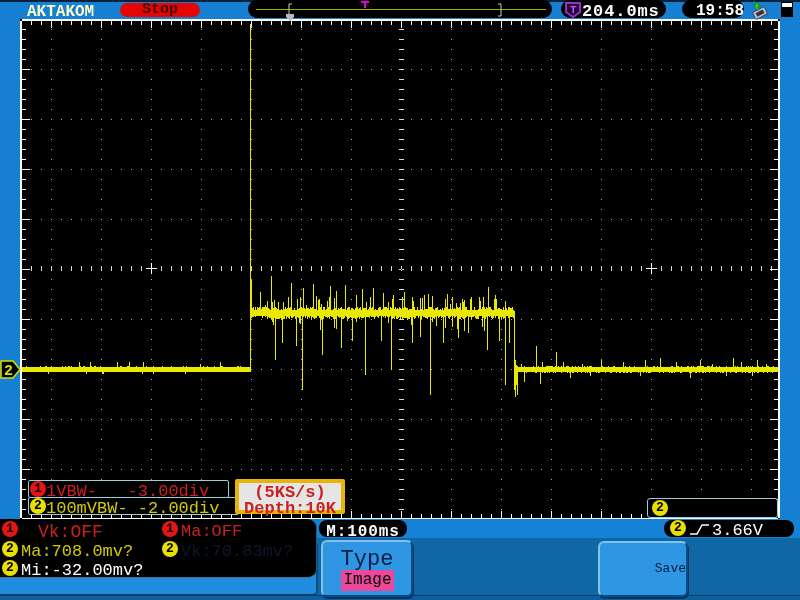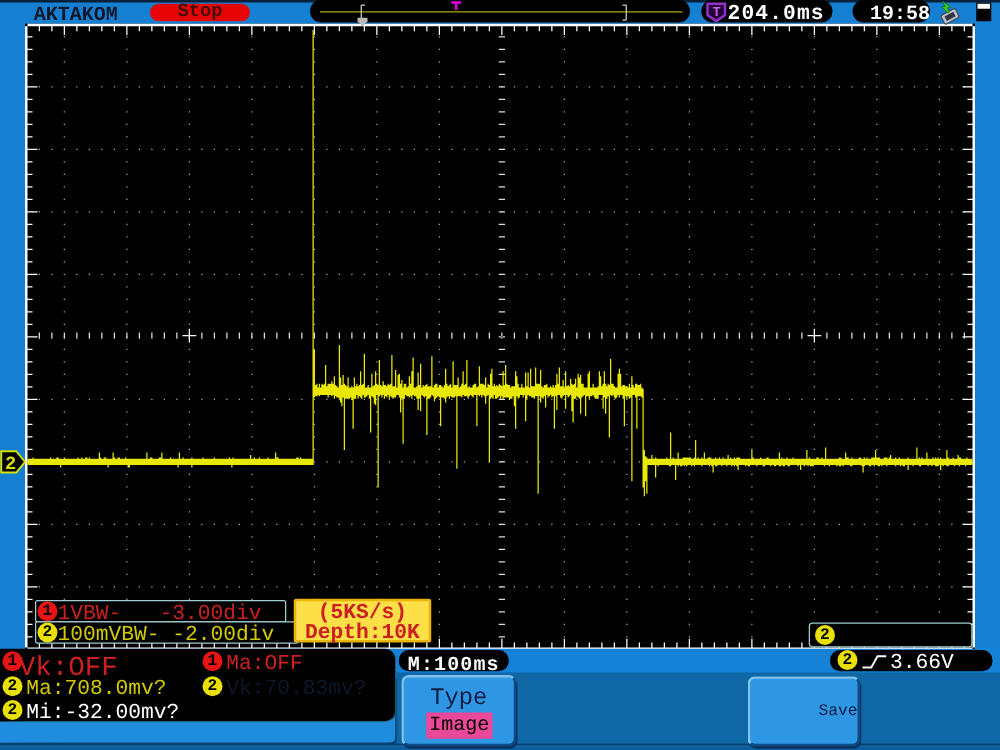--- a/index.html
+++ b/index.html
@@ -16,21 +16,21 @@
     <rect x="20" y="19" width="760" height="501" fill="#000000"></rect>
     <path fill="#aaaaaa" d="M51 29h1v1h-1zM51 39h1v1h-1zM51 49h1v1h-1zM51 59h1v1h-1zM51 69h1v1h-1zM51 79h1v1h-1zM51 89h1v1h-1zM51 99h1v1h-1zM51 109h1v1h-1zM51 119h1v1h-1zM51 129h1v1h-1zM51 139h1v1h-1zM51 149h1v1h-1zM51 159h1v1h-1zM51 169h1v1h-1zM51 179h1v1h-1zM51 189h1v1h-1zM51 199h1v1h-1zM51 209h1v1h-1zM51 219h1v1h-1zM51 229h1v1h-1zM51 239h1v1h-1zM51 249h1v1h-1zM51 259h1v1h-1zM51 269h1v1h-1zM51 279h1v1h-1zM51 289h1v1h-1zM51 299h1v1h-1zM51 309h1v1h-1zM51 319h1v1h-1zM51 329h1v1h-1zM51 339h1v1h-1zM51 349h1v1h-1zM51 359h1v1h-1zM51 369h1v1h-1zM51 379h1v1h-1zM51 389h1v1h-1zM51 399h1v1h-1zM51 409h1v1h-1zM51 419h1v1h-1zM51 429h1v1h-1zM51 439h1v1h-1zM51 449h1v1h-1zM51 459h1v1h-1zM51 469h1v1h-1zM51 479h1v1h-1zM51 489h1v1h-1zM51 499h1v1h-1zM51 509h1v1h-1zM101 29h1v1h-1zM101 39h1v1h-1zM101 49h1v1h-1zM101 59h1v1h-1zM101 69h1v1h-1zM101 79h1v1h-1zM101 89h1v1h-1zM101 99h1v1h-1zM101 109h1v1h-1zM101 119h1v1h-1zM101 129h1v1h-1zM101 139h1v1h-1zM101 149h1v1h-1zM101 159h1v1h-1zM101 169h1v1h-1zM101 179h1v1h-1zM101 189h1v1h-1zM101 199h1v1h-1zM101 209h1v1h-1zM101 219h1v1h-1zM101 229h1v1h-1zM101 239h1v1h-1zM101 249h1v1h-1zM101 259h1v1h-1zM101 269h1v1h-1zM101 279h1v1h-1zM101 289h1v1h-1zM101 299h1v1h-1zM101 309h1v1h-1zM101 319h1v1h-1zM101 329h1v1h-1zM101 339h1v1h-1zM101 349h1v1h-1zM101 359h1v1h-1zM101 369h1v1h-1zM101 379h1v1h-1zM101 389h1v1h-1zM101 399h1v1h-1zM101 409h1v1h-1zM101 419h1v1h-1zM101 429h1v1h-1zM101 439h1v1h-1zM101 449h1v1h-1zM101 459h1v1h-1zM101 469h1v1h-1zM101 479h1v1h-1zM101 489h1v1h-1zM101 499h1v1h-1zM101 509h1v1h-1zM151 29h1v1h-1zM151 39h1v1h-1zM151 49h1v1h-1zM151 59h1v1h-1zM151 69h1v1h-1zM151 79h1v1h-1zM151 89h1v1h-1zM151 99h1v1h-1zM151 109h1v1h-1zM151 119h1v1h-1zM151 129h1v1h-1zM151 139h1v1h-1zM151 149h1v1h-1zM151 159h1v1h-1zM151 169h1v1h-1zM151 179h1v1h-1zM151 189h1v1h-1zM151 199h1v1h-1zM151 209h1v1h-1zM151 219h1v1h-1zM151 229h1v1h-1zM151 239h1v1h-1zM151 249h1v1h-1zM151 259h1v1h-1zM151 269h1v1h-1zM151 279h1v1h-1zM151 289h1v1h-1zM151 299h1v1h-1zM151 309h1v1h-1zM151 319h1v1h-1zM151 329h1v1h-1zM151 339h1v1h-1zM151 349h1v1h-1zM151 359h1v1h-1zM151 369h1v1h-1zM151 379h1v1h-1zM151 389h1v1h-1zM151 399h1v1h-1zM151 409h1v1h-1zM151 419h1v1h-1zM151 429h1v1h-1zM151 439h1v1h-1zM151 449h1v1h-1zM151 459h1v1h-1zM151 469h1v1h-1zM151 479h1v1h-1zM151 489h1v1h-1zM151 499h1v1h-1zM151 509h1v1h-1zM201 29h1v1h-1zM201 39h1v1h-1zM201 49h1v1h-1zM201 59h1v1h-1zM201 69h1v1h-1zM201 79h1v1h-1zM201 89h1v1h-1zM201 99h1v1h-1zM201 109h1v1h-1zM201 119h1v1h-1zM201 129h1v1h-1zM201 139h1v1h-1zM201 149h1v1h-1zM201 159h1v1h-1zM201 169h1v1h-1zM201 179h1v1h-1zM201 189h1v1h-1zM201 199h1v1h-1zM201 209h1v1h-1zM201 219h1v1h-1zM201 229h1v1h-1zM201 239h1v1h-1zM201 249h1v1h-1zM201 259h1v1h-1zM201 269h1v1h-1zM201 279h1v1h-1zM201 289h1v1h-1zM201 299h1v1h-1zM201 309h1v1h-1zM201 319h1v1h-1zM201 329h1v1h-1zM201 339h1v1h-1zM201 349h1v1h-1zM201 359h1v1h-1zM201 369h1v1h-1zM201 379h1v1h-1zM201 389h1v1h-1zM201 399h1v1h-1zM201 409h1v1h-1zM201 419h1v1h-1zM201 429h1v1h-1zM201 439h1v1h-1zM201 449h1v1h-1zM201 459h1v1h-1zM201 469h1v1h-1zM201 479h1v1h-1zM201 489h1v1h-1zM201 499h1v1h-1zM201 509h1v1h-1zM251 29h1v1h-1zM251 39h1v1h-1zM251 49h1v1h-1zM251 59h1v1h-1zM251 69h1v1h-1zM251 79h1v1h-1zM251 89h1v1h-1zM251 99h1v1h-1zM251 109h1v1h-1zM251 119h1v1h-1zM251 129h1v1h-1zM251 139h1v1h-1zM251 149h1v1h-1zM251 159h1v1h-1zM251 169h1v1h-1zM251 179h1v1h-1zM251 189h1v1h-1zM251 199h1v1h-1zM251 209h1v1h-1zM251 219h1v1h-1zM251 229h1v1h-1zM251 239h1v1h-1zM251 249h1v1h-1zM251 259h1v1h-1zM251 269h1v1h-1zM251 279h1v1h-1zM251 289h1v1h-1zM251 299h1v1h-1zM251 309h1v1h-1zM251 319h1v1h-1zM251 329h1v1h-1zM251 339h1v1h-1zM251 349h1v1h-1zM251 359h1v1h-1zM251 369h1v1h-1zM251 379h1v1h-1zM251 389h1v1h-1zM251 399h1v1h-1zM251 409h1v1h-1zM251 419h1v1h-1zM251 429h1v1h-1zM251 439h1v1h-1zM251 449h1v1h-1zM251 459h1v1h-1zM251 469h1v1h-1zM251 479h1v1h-1zM251 489h1v1h-1zM251 499h1v1h-1zM251 509h1v1h-1zM301 29h1v1h-1zM301 39h1v1h-1zM301 49h1v1h-1zM301 59h1v1h-1zM301 69h1v1h-1zM301 79h1v1h-1zM301 89h1v1h-1zM301 99h1v1h-1zM301 109h1v1h-1zM301 119h1v1h-1zM301 129h1v1h-1zM301 139h1v1h-1zM301 149h1v1h-1zM301 159h1v1h-1zM301 169h1v1h-1zM301 179h1v1h-1zM301 189h1v1h-1zM301 199h1v1h-1zM301 209h1v1h-1zM301 219h1v1h-1zM301 229h1v1h-1zM301 239h1v1h-1zM301 249h1v1h-1zM301 259h1v1h-1zM301 269h1v1h-1zM301 279h1v1h-1zM301 289h1v1h-1zM301 299h1v1h-1zM301 309h1v1h-1zM301 319h1v1h-1zM301 329h1v1h-1zM301 339h1v1h-1zM301 349h1v1h-1zM301 359h1v1h-1zM301 369h1v1h-1zM301 379h1v1h-1zM301 389h1v1h-1zM301 399h1v1h-1zM301 409h1v1h-1zM301 419h1v1h-1zM301 429h1v1h-1zM301 439h1v1h-1zM301 449h1v1h-1zM301 459h1v1h-1zM301 469h1v1h-1zM301 479h1v1h-1zM301 489h1v1h-1zM301 499h1v1h-1zM301 509h1v1h-1zM351 29h1v1h-1zM351 39h1v1h-1zM351 49h1v1h-1zM351 59h1v1h-1zM351 69h1v1h-1zM351 79h1v1h-1zM351 89h1v1h-1zM351 99h1v1h-1zM351 109h1v1h-1zM351 119h1v1h-1zM351 129h1v1h-1zM351 139h1v1h-1zM351 149h1v1h-1zM351 159h1v1h-1zM351 169h1v1h-1zM351 179h1v1h-1zM351 189h1v1h-1zM351 199h1v1h-1zM351 209h1v1h-1zM351 219h1v1h-1zM351 229h1v1h-1zM351 239h1v1h-1zM351 249h1v1h-1zM351 259h1v1h-1zM351 269h1v1h-1zM351 279h1v1h-1zM351 289h1v1h-1zM351 299h1v1h-1zM351 309h1v1h-1zM351 319h1v1h-1zM351 329h1v1h-1zM351 339h1v1h-1zM351 349h1v1h-1zM351 359h1v1h-1zM351 369h1v1h-1zM351 379h1v1h-1zM351 389h1v1h-1zM351 399h1v1h-1zM351 409h1v1h-1zM351 419h1v1h-1zM351 429h1v1h-1zM351 439h1v1h-1zM351 449h1v1h-1zM351 459h1v1h-1zM351 469h1v1h-1zM351 479h1v1h-1zM351 489h1v1h-1zM351 499h1v1h-1zM351 509h1v1h-1zM451 29h1v1h-1zM451 39h1v1h-1zM451 49h1v1h-1zM451 59h1v1h-1zM451 69h1v1h-1zM451 79h1v1h-1zM451 89h1v1h-1zM451 99h1v1h-1zM451 109h1v1h-1zM451 119h1v1h-1zM451 129h1v1h-1zM451 139h1v1h-1zM451 149h1v1h-1zM451 159h1v1h-1zM451 169h1v1h-1zM451 179h1v1h-1zM451 189h1v1h-1zM451 199h1v1h-1zM451 209h1v1h-1zM451 219h1v1h-1zM451 229h1v1h-1zM451 239h1v1h-1zM451 249h1v1h-1zM451 259h1v1h-1zM451 269h1v1h-1zM451 279h1v1h-1zM451 289h1v1h-1zM451 299h1v1h-1zM451 309h1v1h-1zM451 319h1v1h-1zM451 329h1v1h-1zM451 339h1v1h-1zM451 349h1v1h-1zM451 359h1v1h-1zM451 369h1v1h-1zM451 379h1v1h-1zM451 389h1v1h-1zM451 399h1v1h-1zM451 409h1v1h-1zM451 419h1v1h-1zM451 429h1v1h-1zM451 439h1v1h-1zM451 449h1v1h-1zM451 459h1v1h-1zM451 469h1v1h-1zM451 479h1v1h-1zM451 489h1v1h-1zM451 499h1v1h-1zM451 509h1v1h-1zM501 29h1v1h-1zM501 39h1v1h-1zM501 49h1v1h-1zM501 59h1v1h-1zM501 69h1v1h-1zM501 79h1v1h-1zM501 89h1v1h-1zM501 99h1v1h-1zM501 109h1v1h-1zM501 119h1v1h-1zM501 129h1v1h-1zM501 139h1v1h-1zM501 149h1v1h-1zM501 159h1v1h-1zM501 169h1v1h-1zM501 179h1v1h-1zM501 189h1v1h-1zM501 199h1v1h-1zM501 209h1v1h-1zM501 219h1v1h-1zM501 229h1v1h-1zM501 239h1v1h-1zM501 249h1v1h-1zM501 259h1v1h-1zM501 269h1v1h-1zM501 279h1v1h-1zM501 289h1v1h-1zM501 299h1v1h-1zM501 309h1v1h-1zM501 319h1v1h-1zM501 329h1v1h-1zM501 339h1v1h-1zM501 349h1v1h-1zM501 359h1v1h-1zM501 369h1v1h-1zM501 379h1v1h-1zM501 389h1v1h-1zM501 399h1v1h-1zM501 409h1v1h-1zM501 419h1v1h-1zM501 429h1v1h-1zM501 439h1v1h-1zM501 449h1v1h-1zM501 459h1v1h-1zM501 469h1v1h-1zM501 479h1v1h-1zM501 489h1v1h-1zM501 499h1v1h-1zM501 509h1v1h-1zM551 29h1v1h-1zM551 39h1v1h-1zM551 49h1v1h-1zM551 59h1v1h-1zM551 69h1v1h-1zM551 79h1v1h-1zM551 89h1v1h-1zM551 99h1v1h-1zM551 109h1v1h-1zM551 119h1v1h-1zM551 129h1v1h-1zM551 139h1v1h-1zM551 149h1v1h-1zM551 159h1v1h-1zM551 169h1v1h-1zM551 179h1v1h-1zM551 189h1v1h-1zM551 199h1v1h-1zM551 209h1v1h-1zM551 219h1v1h-1zM551 229h1v1h-1zM551 239h1v1h-1zM551 249h1v1h-1zM551 259h1v1h-1zM551 269h1v1h-1zM551 279h1v1h-1zM551 289h1v1h-1zM551 299h1v1h-1zM551 309h1v1h-1zM551 319h1v1h-1zM551 329h1v1h-1zM551 339h1v1h-1zM551 349h1v1h-1zM551 359h1v1h-1zM551 369h1v1h-1zM551 379h1v1h-1zM551 389h1v1h-1zM551 399h1v1h-1zM551 409h1v1h-1zM551 419h1v1h-1zM551 429h1v1h-1zM551 439h1v1h-1zM551 449h1v1h-1zM551 459h1v1h-1zM551 469h1v1h-1zM551 479h1v1h-1zM551 489h1v1h-1zM551 499h1v1h-1zM551 509h1v1h-1zM601 29h1v1h-1zM601 39h1v1h-1zM601 49h1v1h-1zM601 59h1v1h-1zM601 69h1v1h-1zM601 79h1v1h-1zM601 89h1v1h-1zM601 99h1v1h-1zM601 109h1v1h-1zM601 119h1v1h-1zM601 129h1v1h-1zM601 139h1v1h-1zM601 149h1v1h-1zM601 159h1v1h-1zM601 169h1v1h-1zM601 179h1v1h-1zM601 189h1v1h-1zM601 199h1v1h-1zM601 209h1v1h-1zM601 219h1v1h-1zM601 229h1v1h-1zM601 239h1v1h-1zM601 249h1v1h-1zM601 259h1v1h-1zM601 269h1v1h-1zM601 279h1v1h-1zM601 289h1v1h-1zM601 299h1v1h-1zM601 309h1v1h-1zM601 319h1v1h-1zM601 329h1v1h-1zM601 339h1v1h-1zM601 349h1v1h-1zM601 359h1v1h-1zM601 369h1v1h-1zM601 379h1v1h-1zM601 389h1v1h-1zM601 399h1v1h-1zM601 409h1v1h-1zM601 419h1v1h-1zM601 429h1v1h-1zM601 439h1v1h-1zM601 449h1v1h-1zM601 459h1v1h-1zM601 469h1v1h-1zM601 479h1v1h-1zM601 489h1v1h-1zM601 499h1v1h-1zM601 509h1v1h-1zM651 29h1v1h-1zM651 39h1v1h-1zM651 49h1v1h-1zM651 59h1v1h-1zM651 69h1v1h-1zM651 79h1v1h-1zM651 89h1v1h-1zM651 99h1v1h-1zM651 109h1v1h-1zM651 119h1v1h-1zM651 129h1v1h-1zM651 139h1v1h-1zM651 149h1v1h-1zM651 159h1v1h-1zM651 169h1v1h-1zM651 179h1v1h-1zM651 189h1v1h-1zM651 199h1v1h-1zM651 209h1v1h-1zM651 219h1v1h-1zM651 229h1v1h-1zM651 239h1v1h-1zM651 249h1v1h-1zM651 259h1v1h-1zM651 269h1v1h-1zM651 279h1v1h-1zM651 289h1v1h-1zM651 299h1v1h-1zM651 309h1v1h-1zM651 319h1v1h-1zM651 329h1v1h-1zM651 339h1v1h-1zM651 349h1v1h-1zM651 359h1v1h-1zM651 369h1v1h-1zM651 379h1v1h-1zM651 389h1v1h-1zM651 399h1v1h-1zM651 409h1v1h-1zM651 419h1v1h-1zM651 429h1v1h-1zM651 439h1v1h-1zM651 449h1v1h-1zM651 459h1v1h-1zM651 469h1v1h-1zM651 479h1v1h-1zM651 489h1v1h-1zM651 499h1v1h-1zM651 509h1v1h-1zM701 29h1v1h-1zM701 39h1v1h-1zM701 49h1v1h-1zM701 59h1v1h-1zM701 69h1v1h-1zM701 79h1v1h-1zM701 89h1v1h-1zM701 99h1v1h-1zM701 109h1v1h-1zM701 119h1v1h-1zM701 129h1v1h-1zM701 139h1v1h-1zM701 149h1v1h-1zM701 159h1v1h-1zM701 169h1v1h-1zM701 179h1v1h-1zM701 189h1v1h-1zM701 199h1v1h-1zM701 209h1v1h-1zM701 219h1v1h-1zM701 229h1v1h-1zM701 239h1v1h-1zM701 249h1v1h-1zM701 259h1v1h-1zM701 269h1v1h-1zM701 279h1v1h-1zM701 289h1v1h-1zM701 299h1v1h-1zM701 309h1v1h-1zM701 319h1v1h-1zM701 329h1v1h-1zM701 339h1v1h-1zM701 349h1v1h-1zM701 359h1v1h-1zM701 369h1v1h-1zM701 379h1v1h-1zM701 389h1v1h-1zM701 399h1v1h-1zM701 409h1v1h-1zM701 419h1v1h-1zM701 429h1v1h-1zM701 439h1v1h-1zM701 449h1v1h-1zM701 459h1v1h-1zM701 469h1v1h-1zM701 479h1v1h-1zM701 489h1v1h-1zM701 499h1v1h-1zM701 509h1v1h-1zM751 29h1v1h-1zM751 39h1v1h-1zM751 49h1v1h-1zM751 59h1v1h-1zM751 69h1v1h-1zM751 79h1v1h-1zM751 89h1v1h-1zM751 99h1v1h-1zM751 109h1v1h-1zM751 119h1v1h-1zM751 129h1v1h-1zM751 139h1v1h-1zM751 149h1v1h-1zM751 159h1v1h-1zM751 169h1v1h-1zM751 179h1v1h-1zM751 189h1v1h-1zM751 199h1v1h-1zM751 209h1v1h-1zM751 219h1v1h-1zM751 229h1v1h-1zM751 239h1v1h-1zM751 249h1v1h-1zM751 259h1v1h-1zM751 269h1v1h-1zM751 279h1v1h-1zM751 289h1v1h-1zM751 299h1v1h-1zM751 309h1v1h-1zM751 319h1v1h-1zM751 329h1v1h-1zM751 339h1v1h-1zM751 349h1v1h-1zM751 359h1v1h-1zM751 369h1v1h-1zM751 379h1v1h-1zM751 389h1v1h-1zM751 399h1v1h-1zM751 409h1v1h-1zM751 419h1v1h-1zM751 429h1v1h-1zM751 439h1v1h-1zM751 449h1v1h-1zM751 459h1v1h-1zM751 469h1v1h-1zM751 479h1v1h-1zM751 489h1v1h-1zM751 499h1v1h-1zM751 509h1v1h-1zM31 69h1v1h-1zM41 69h1v1h-1zM51 69h1v1h-1zM61 69h1v1h-1zM71 69h1v1h-1zM81 69h1v1h-1zM91 69h1v1h-1zM101 69h1v1h-1zM111 69h1v1h-1zM121 69h1v1h-1zM131 69h1v1h-1zM141 69h1v1h-1zM151 69h1v1h-1zM161 69h1v1h-1zM171 69h1v1h-1zM181 69h1v1h-1zM191 69h1v1h-1zM201 69h1v1h-1zM211 69h1v1h-1zM221 69h1v1h-1zM231 69h1v1h-1zM241 69h1v1h-1zM251 69h1v1h-1zM261 69h1v1h-1zM271 69h1v1h-1zM281 69h1v1h-1zM291 69h1v1h-1zM301 69h1v1h-1zM311 69h1v1h-1zM321 69h1v1h-1zM331 69h1v1h-1zM341 69h1v1h-1zM351 69h1v1h-1zM361 69h1v1h-1zM371 69h1v1h-1zM381 69h1v1h-1zM391 69h1v1h-1zM401 69h1v1h-1zM411 69h1v1h-1zM421 69h1v1h-1zM431 69h1v1h-1zM441 69h1v1h-1zM451 69h1v1h-1zM461 69h1v1h-1zM471 69h1v1h-1zM481 69h1v1h-1zM491 69h1v1h-1zM501 69h1v1h-1zM511 69h1v1h-1zM521 69h1v1h-1zM531 69h1v1h-1zM541 69h1v1h-1zM551 69h1v1h-1zM561 69h1v1h-1zM571 69h1v1h-1zM581 69h1v1h-1zM591 69h1v1h-1zM601 69h1v1h-1zM611 69h1v1h-1zM621 69h1v1h-1zM631 69h1v1h-1zM641 69h1v1h-1zM651 69h1v1h-1zM661 69h1v1h-1zM671 69h1v1h-1zM681 69h1v1h-1zM691 69h1v1h-1zM701 69h1v1h-1zM711 69h1v1h-1zM721 69h1v1h-1zM731 69h1v1h-1zM741 69h1v1h-1zM751 69h1v1h-1zM761 69h1v1h-1zM771 69h1v1h-1zM31 119h1v1h-1zM41 119h1v1h-1zM51 119h1v1h-1zM61 119h1v1h-1zM71 119h1v1h-1zM81 119h1v1h-1zM91 119h1v1h-1zM101 119h1v1h-1zM111 119h1v1h-1zM121 119h1v1h-1zM131 119h1v1h-1zM141 119h1v1h-1zM151 119h1v1h-1zM161 119h1v1h-1zM171 119h1v1h-1zM181 119h1v1h-1zM191 119h1v1h-1zM201 119h1v1h-1zM211 119h1v1h-1zM221 119h1v1h-1zM231 119h1v1h-1zM241 119h1v1h-1zM251 119h1v1h-1zM261 119h1v1h-1zM271 119h1v1h-1zM281 119h1v1h-1zM291 119h1v1h-1zM301 119h1v1h-1zM311 119h1v1h-1zM321 119h1v1h-1zM331 119h1v1h-1zM341 119h1v1h-1zM351 119h1v1h-1zM361 119h1v1h-1zM371 119h1v1h-1zM381 119h1v1h-1zM391 119h1v1h-1zM401 119h1v1h-1zM411 119h1v1h-1zM421 119h1v1h-1zM431 119h1v1h-1zM441 119h1v1h-1zM451 119h1v1h-1zM461 119h1v1h-1zM471 119h1v1h-1zM481 119h1v1h-1zM491 119h1v1h-1zM501 119h1v1h-1zM511 119h1v1h-1zM521 119h1v1h-1zM531 119h1v1h-1zM541 119h1v1h-1zM551 119h1v1h-1zM561 119h1v1h-1zM571 119h1v1h-1zM581 119h1v1h-1zM591 119h1v1h-1zM601 119h1v1h-1zM611 119h1v1h-1zM621 119h1v1h-1zM631 119h1v1h-1zM641 119h1v1h-1zM651 119h1v1h-1zM661 119h1v1h-1zM671 119h1v1h-1zM681 119h1v1h-1zM691 119h1v1h-1zM701 119h1v1h-1zM711 119h1v1h-1zM721 119h1v1h-1zM731 119h1v1h-1zM741 119h1v1h-1zM751 119h1v1h-1zM761 119h1v1h-1zM771 119h1v1h-1zM31 169h1v1h-1zM41 169h1v1h-1zM51 169h1v1h-1zM61 169h1v1h-1zM71 169h1v1h-1zM81 169h1v1h-1zM91 169h1v1h-1zM101 169h1v1h-1zM111 169h1v1h-1zM121 169h1v1h-1zM131 169h1v1h-1zM141 169h1v1h-1zM151 169h1v1h-1zM161 169h1v1h-1zM171 169h1v1h-1zM181 169h1v1h-1zM191 169h1v1h-1zM201 169h1v1h-1zM211 169h1v1h-1zM221 169h1v1h-1zM231 169h1v1h-1zM241 169h1v1h-1zM251 169h1v1h-1zM261 169h1v1h-1zM271 169h1v1h-1zM281 169h1v1h-1zM291 169h1v1h-1zM301 169h1v1h-1zM311 169h1v1h-1zM321 169h1v1h-1zM331 169h1v1h-1zM341 169h1v1h-1zM351 169h1v1h-1zM361 169h1v1h-1zM371 169h1v1h-1zM381 169h1v1h-1zM391 169h1v1h-1zM401 169h1v1h-1zM411 169h1v1h-1zM421 169h1v1h-1zM431 169h1v1h-1zM441 169h1v1h-1zM451 169h1v1h-1zM461 169h1v1h-1zM471 169h1v1h-1zM481 169h1v1h-1zM491 169h1v1h-1zM501 169h1v1h-1zM511 169h1v1h-1zM521 169h1v1h-1zM531 169h1v1h-1zM541 169h1v1h-1zM551 169h1v1h-1zM561 169h1v1h-1zM571 169h1v1h-1zM581 169h1v1h-1zM591 169h1v1h-1zM601 169h1v1h-1zM611 169h1v1h-1zM621 169h1v1h-1zM631 169h1v1h-1zM641 169h1v1h-1zM651 169h1v1h-1zM661 169h1v1h-1zM671 169h1v1h-1zM681 169h1v1h-1zM691 169h1v1h-1zM701 169h1v1h-1zM711 169h1v1h-1zM721 169h1v1h-1zM731 169h1v1h-1zM741 169h1v1h-1zM751 169h1v1h-1zM761 169h1v1h-1zM771 169h1v1h-1zM31 219h1v1h-1zM41 219h1v1h-1zM51 219h1v1h-1zM61 219h1v1h-1zM71 219h1v1h-1zM81 219h1v1h-1zM91 219h1v1h-1zM101 219h1v1h-1zM111 219h1v1h-1zM121 219h1v1h-1zM131 219h1v1h-1zM141 219h1v1h-1zM151 219h1v1h-1zM161 219h1v1h-1zM171 219h1v1h-1zM181 219h1v1h-1zM191 219h1v1h-1zM201 219h1v1h-1zM211 219h1v1h-1zM221 219h1v1h-1zM231 219h1v1h-1zM241 219h1v1h-1zM251 219h1v1h-1zM261 219h1v1h-1zM271 219h1v1h-1zM281 219h1v1h-1zM291 219h1v1h-1zM301 219h1v1h-1zM311 219h1v1h-1zM321 219h1v1h-1zM331 219h1v1h-1zM341 219h1v1h-1zM351 219h1v1h-1zM361 219h1v1h-1zM371 219h1v1h-1zM381 219h1v1h-1zM391 219h1v1h-1zM401 219h1v1h-1zM411 219h1v1h-1zM421 219h1v1h-1zM431 219h1v1h-1zM441 219h1v1h-1zM451 219h1v1h-1zM461 219h1v1h-1zM471 219h1v1h-1zM481 219h1v1h-1zM491 219h1v1h-1zM501 219h1v1h-1zM511 219h1v1h-1zM521 219h1v1h-1zM531 219h1v1h-1zM541 219h1v1h-1zM551 219h1v1h-1zM561 219h1v1h-1zM571 219h1v1h-1zM581 219h1v1h-1zM591 219h1v1h-1zM601 219h1v1h-1zM611 219h1v1h-1zM621 219h1v1h-1zM631 219h1v1h-1zM641 219h1v1h-1zM651 219h1v1h-1zM661 219h1v1h-1zM671 219h1v1h-1zM681 219h1v1h-1zM691 219h1v1h-1zM701 219h1v1h-1zM711 219h1v1h-1zM721 219h1v1h-1zM731 219h1v1h-1zM741 219h1v1h-1zM751 219h1v1h-1zM761 219h1v1h-1zM771 219h1v1h-1zM31 319h1v1h-1zM41 319h1v1h-1zM51 319h1v1h-1zM61 319h1v1h-1zM71 319h1v1h-1zM81 319h1v1h-1zM91 319h1v1h-1zM101 319h1v1h-1zM111 319h1v1h-1zM121 319h1v1h-1zM131 319h1v1h-1zM141 319h1v1h-1zM151 319h1v1h-1zM161 319h1v1h-1zM171 319h1v1h-1zM181 319h1v1h-1zM191 319h1v1h-1zM201 319h1v1h-1zM211 319h1v1h-1zM221 319h1v1h-1zM231 319h1v1h-1zM241 319h1v1h-1zM251 319h1v1h-1zM261 319h1v1h-1zM271 319h1v1h-1zM281 319h1v1h-1zM291 319h1v1h-1zM301 319h1v1h-1zM311 319h1v1h-1zM321 319h1v1h-1zM331 319h1v1h-1zM341 319h1v1h-1zM351 319h1v1h-1zM361 319h1v1h-1zM371 319h1v1h-1zM381 319h1v1h-1zM391 319h1v1h-1zM401 319h1v1h-1zM411 319h1v1h-1zM421 319h1v1h-1zM431 319h1v1h-1zM441 319h1v1h-1zM451 319h1v1h-1zM461 319h1v1h-1zM471 319h1v1h-1zM481 319h1v1h-1zM491 319h1v1h-1zM501 319h1v1h-1zM511 319h1v1h-1zM521 319h1v1h-1zM531 319h1v1h-1zM541 319h1v1h-1zM551 319h1v1h-1zM561 319h1v1h-1zM571 319h1v1h-1zM581 319h1v1h-1zM591 319h1v1h-1zM601 319h1v1h-1zM611 319h1v1h-1zM621 319h1v1h-1zM631 319h1v1h-1zM641 319h1v1h-1zM651 319h1v1h-1zM661 319h1v1h-1zM671 319h1v1h-1zM681 319h1v1h-1zM691 319h1v1h-1zM701 319h1v1h-1zM711 319h1v1h-1zM721 319h1v1h-1zM731 319h1v1h-1zM741 319h1v1h-1zM751 319h1v1h-1zM761 319h1v1h-1zM771 319h1v1h-1zM31 369h1v1h-1zM41 369h1v1h-1zM51 369h1v1h-1zM61 369h1v1h-1zM71 369h1v1h-1zM81 369h1v1h-1zM91 369h1v1h-1zM101 369h1v1h-1zM111 369h1v1h-1zM121 369h1v1h-1zM131 369h1v1h-1zM141 369h1v1h-1zM151 369h1v1h-1zM161 369h1v1h-1zM171 369h1v1h-1zM181 369h1v1h-1zM191 369h1v1h-1zM201 369h1v1h-1zM211 369h1v1h-1zM221 369h1v1h-1zM231 369h1v1h-1zM241 369h1v1h-1zM251 369h1v1h-1zM261 369h1v1h-1zM271 369h1v1h-1zM281 369h1v1h-1zM291 369h1v1h-1zM301 369h1v1h-1zM311 369h1v1h-1zM321 369h1v1h-1zM331 369h1v1h-1zM341 369h1v1h-1zM351 369h1v1h-1zM361 369h1v1h-1zM371 369h1v1h-1zM381 369h1v1h-1zM391 369h1v1h-1zM401 369h1v1h-1zM411 369h1v1h-1zM421 369h1v1h-1zM431 369h1v1h-1zM441 369h1v1h-1zM451 369h1v1h-1zM461 369h1v1h-1zM471 369h1v1h-1zM481 369h1v1h-1zM491 369h1v1h-1zM501 369h1v1h-1zM511 369h1v1h-1zM521 369h1v1h-1zM531 369h1v1h-1zM541 369h1v1h-1zM551 369h1v1h-1zM561 369h1v1h-1zM571 369h1v1h-1zM581 369h1v1h-1zM591 369h1v1h-1zM601 369h1v1h-1zM611 369h1v1h-1zM621 369h1v1h-1zM631 369h1v1h-1zM641 369h1v1h-1zM651 369h1v1h-1zM661 369h1v1h-1zM671 369h1v1h-1zM681 369h1v1h-1zM691 369h1v1h-1zM701 369h1v1h-1zM711 369h1v1h-1zM721 369h1v1h-1zM731 369h1v1h-1zM741 369h1v1h-1zM751 369h1v1h-1zM761 369h1v1h-1zM771 369h1v1h-1zM31 419h1v1h-1zM41 419h1v1h-1zM51 419h1v1h-1zM61 419h1v1h-1zM71 419h1v1h-1zM81 419h1v1h-1zM91 419h1v1h-1zM101 419h1v1h-1zM111 419h1v1h-1zM121 419h1v1h-1zM131 419h1v1h-1zM141 419h1v1h-1zM151 419h1v1h-1zM161 419h1v1h-1zM171 419h1v1h-1zM181 419h1v1h-1zM191 419h1v1h-1zM201 419h1v1h-1zM211 419h1v1h-1zM221 419h1v1h-1zM231 419h1v1h-1zM241 419h1v1h-1zM251 419h1v1h-1zM261 419h1v1h-1zM271 419h1v1h-1zM281 419h1v1h-1zM291 419h1v1h-1zM301 419h1v1h-1zM311 419h1v1h-1zM321 419h1v1h-1zM331 419h1v1h-1zM341 419h1v1h-1zM351 419h1v1h-1zM361 419h1v1h-1zM371 419h1v1h-1zM381 419h1v1h-1zM391 419h1v1h-1zM401 419h1v1h-1zM411 419h1v1h-1zM421 419h1v1h-1zM431 419h1v1h-1zM441 419h1v1h-1zM451 419h1v1h-1zM461 419h1v1h-1zM471 419h1v1h-1zM481 419h1v1h-1zM491 419h1v1h-1zM501 419h1v1h-1zM511 419h1v1h-1zM521 419h1v1h-1zM531 419h1v1h-1zM541 419h1v1h-1zM551 419h1v1h-1zM561 419h1v1h-1zM571 419h1v1h-1zM581 419h1v1h-1zM591 419h1v1h-1zM601 419h1v1h-1zM611 419h1v1h-1zM621 419h1v1h-1zM631 419h1v1h-1zM641 419h1v1h-1zM651 419h1v1h-1zM661 419h1v1h-1zM671 419h1v1h-1zM681 419h1v1h-1zM691 419h1v1h-1zM701 419h1v1h-1zM711 419h1v1h-1zM721 419h1v1h-1zM731 419h1v1h-1zM741 419h1v1h-1zM751 419h1v1h-1zM761 419h1v1h-1zM771 419h1v1h-1zM31 469h1v1h-1zM41 469h1v1h-1zM51 469h1v1h-1zM61 469h1v1h-1zM71 469h1v1h-1zM81 469h1v1h-1zM91 469h1v1h-1zM101 469h1v1h-1zM111 469h1v1h-1zM121 469h1v1h-1zM131 469h1v1h-1zM141 469h1v1h-1zM151 469h1v1h-1zM161 469h1v1h-1zM171 469h1v1h-1zM181 469h1v1h-1zM191 469h1v1h-1zM201 469h1v1h-1zM211 469h1v1h-1zM221 469h1v1h-1zM231 469h1v1h-1zM241 469h1v1h-1zM251 469h1v1h-1zM261 469h1v1h-1zM271 469h1v1h-1zM281 469h1v1h-1zM291 469h1v1h-1zM301 469h1v1h-1zM311 469h1v1h-1zM321 469h1v1h-1zM331 469h1v1h-1zM341 469h1v1h-1zM351 469h1v1h-1zM361 469h1v1h-1zM371 469h1v1h-1zM381 469h1v1h-1zM391 469h1v1h-1zM401 469h1v1h-1zM411 469h1v1h-1zM421 469h1v1h-1zM431 469h1v1h-1zM441 469h1v1h-1zM451 469h1v1h-1zM461 469h1v1h-1zM471 469h1v1h-1zM481 469h1v1h-1zM491 469h1v1h-1zM501 469h1v1h-1zM511 469h1v1h-1zM521 469h1v1h-1zM531 469h1v1h-1zM541 469h1v1h-1zM551 469h1v1h-1zM561 469h1v1h-1zM571 469h1v1h-1zM581 469h1v1h-1zM591 469h1v1h-1zM601 469h1v1h-1zM611 469h1v1h-1zM621 469h1v1h-1zM631 469h1v1h-1zM641 469h1v1h-1zM651 469h1v1h-1zM661 469h1v1h-1zM671 469h1v1h-1zM681 469h1v1h-1zM691 469h1v1h-1zM701 469h1v1h-1zM711 469h1v1h-1zM721 469h1v1h-1zM731 469h1v1h-1zM741 469h1v1h-1zM751 469h1v1h-1zM761 469h1v1h-1zM771 469h1v1h-1z"></path>
     <path fill="#dddddd" d="M399 29h5v1h-5zM399 39h5v1h-5zM399 49h5v1h-5zM399 59h5v1h-5zM399 69h5v1h-5zM399 79h5v1h-5zM399 89h5v1h-5zM399 99h5v1h-5zM399 109h5v1h-5zM399 119h5v1h-5zM399 129h5v1h-5zM399 139h5v1h-5zM399 149h5v1h-5zM399 159h5v1h-5zM399 169h5v1h-5zM399 179h5v1h-5zM399 189h5v1h-5zM399 199h5v1h-5zM399 209h5v1h-5zM399 219h5v1h-5zM399 229h5v1h-5zM399 239h5v1h-5zM399 249h5v1h-5zM399 259h5v1h-5zM399 269h5v1h-5zM399 279h5v1h-5zM399 289h5v1h-5zM399 299h5v1h-5zM399 309h5v1h-5zM399 319h5v1h-5zM399 329h5v1h-5zM399 339h5v1h-5zM399 349h5v1h-5zM399 359h5v1h-5zM399 369h5v1h-5zM399 379h5v1h-5zM399 389h5v1h-5zM399 399h5v1h-5zM399 409h5v1h-5zM399 419h5v1h-5zM399 429h5v1h-5zM399 439h5v1h-5zM399 449h5v1h-5zM399 459h5v1h-5zM399 469h5v1h-5zM399 479h5v1h-5zM399 489h5v1h-5zM399 499h5v1h-5zM399 509h5v1h-5zM31 266v5h1v-5zM41 266v5h1v-5zM51 266v5h1v-5zM61 266v5h1v-5zM71 266v5h1v-5zM81 266v5h1v-5zM91 266v5h1v-5zM101 266v5h1v-5zM111 266v5h1v-5zM121 266v5h1v-5zM131 266v5h1v-5zM141 266v5h1v-5zM151 266v5h1v-5zM161 266v5h1v-5zM171 266v5h1v-5zM181 266v5h1v-5zM191 266v5h1v-5zM201 266v5h1v-5zM211 266v5h1v-5zM221 266v5h1v-5zM231 266v5h1v-5zM241 266v5h1v-5zM251 266v5h1v-5zM261 266v5h1v-5zM271 266v5h1v-5zM281 266v5h1v-5zM291 266v5h1v-5zM301 266v5h1v-5zM311 266v5h1v-5zM321 266v5h1v-5zM331 266v5h1v-5zM341 266v5h1v-5zM351 266v5h1v-5zM361 266v5h1v-5zM371 266v5h1v-5zM381 266v5h1v-5zM391 266v5h1v-5zM401 266v5h1v-5zM411 266v5h1v-5zM421 266v5h1v-5zM431 266v5h1v-5zM441 266v5h1v-5zM451 266v5h1v-5zM461 266v5h1v-5zM471 266v5h1v-5zM481 266v5h1v-5zM491 266v5h1v-5zM501 266v5h1v-5zM511 266v5h1v-5zM521 266v5h1v-5zM531 266v5h1v-5zM541 266v5h1v-5zM551 266v5h1v-5zM561 266v5h1v-5zM571 266v5h1v-5zM581 266v5h1v-5zM591 266v5h1v-5zM601 266v5h1v-5zM611 266v5h1v-5zM621 266v5h1v-5zM631 266v5h1v-5zM641 266v5h1v-5zM651 266v5h1v-5zM661 266v5h1v-5zM671 266v5h1v-5zM681 266v5h1v-5zM691 266v5h1v-5zM701 266v5h1v-5zM711 266v5h1v-5zM721 266v5h1v-5zM731 266v5h1v-5zM741 266v5h1v-5zM751 266v5h1v-5zM761 266v5h1v-5zM771 266v5h1v-5z"></path>
     <path fill="#ffffff" d="M146 268h11v1h-11zM151 263v11h1v-11zM646 268h11v1h-11zM651 263v11h1v-11z"></path>
     <path fill="#ffffff" d="M20 19h760v2h-760zM20 518h760v2h-760zM20 19v501h2v-501zM778 19v501h2v-501zM31 21v4h1v-4zM31 514v4h1v-4zM41 21v4h1v-4zM41 514v4h1v-4zM51 21v7h1v-7zM51 511v7h1v-7zM61 21v4h1v-4zM61 514v4h1v-4zM71 21v4h1v-4zM71 514v4h1v-4zM81 21v4h1v-4zM81 514v4h1v-4zM91 21v4h1v-4zM91 514v4h1v-4zM101 21v7h1v-7zM101 511v7h1v-7zM111 21v4h1v-4zM111 514v4h1v-4zM121 21v4h1v-4zM121 514v4h1v-4zM131 21v4h1v-4zM131 514v4h1v-4zM141 21v4h1v-4zM141 514v4h1v-4zM151 21v7h1v-7zM151 511v7h1v-7zM161 21v4h1v-4zM161 514v4h1v-4zM171 21v4h1v-4zM171 514v4h1v-4zM181 21v4h1v-4zM181 514v4h1v-4zM191 21v4h1v-4zM191 514v4h1v-4zM201 21v7h1v-7zM201 511v7h1v-7zM211 21v4h1v-4zM211 514v4h1v-4zM221 21v4h1v-4zM221 514v4h1v-4zM231 21v4h1v-4zM231 514v4h1v-4zM241 21v4h1v-4zM241 514v4h1v-4zM251 21v7h1v-7zM251 511v7h1v-7zM261 21v4h1v-4zM261 514v4h1v-4zM271 21v4h1v-4zM271 514v4h1v-4zM281 21v4h1v-4zM281 514v4h1v-4zM291 21v4h1v-4zM291 514v4h1v-4zM301 21v7h1v-7zM301 511v7h1v-7zM311 21v4h1v-4zM311 514v4h1v-4zM321 21v4h1v-4zM321 514v4h1v-4zM331 21v4h1v-4zM331 514v4h1v-4zM341 21v4h1v-4zM341 514v4h1v-4zM351 21v7h1v-7zM351 511v7h1v-7zM361 21v4h1v-4zM361 514v4h1v-4zM371 21v4h1v-4zM371 514v4h1v-4zM381 21v4h1v-4zM381 514v4h1v-4zM391 21v4h1v-4zM391 514v4h1v-4zM401 21v7h1v-7zM401 511v7h1v-7zM411 21v4h1v-4zM411 514v4h1v-4zM421 21v4h1v-4zM421 514v4h1v-4zM431 21v4h1v-4zM431 514v4h1v-4zM441 21v4h1v-4zM441 514v4h1v-4zM451 21v7h1v-7zM451 511v7h1v-7zM461 21v4h1v-4zM461 514v4h1v-4zM471 21v4h1v-4zM471 514v4h1v-4zM481 21v4h1v-4zM481 514v4h1v-4zM491 21v4h1v-4zM491 514v4h1v-4zM501 21v7h1v-7zM501 511v7h1v-7zM511 21v4h1v-4zM511 514v4h1v-4zM521 21v4h1v-4zM521 514v4h1v-4zM531 21v4h1v-4zM531 514v4h1v-4zM541 21v4h1v-4zM541 514v4h1v-4zM551 21v7h1v-7zM551 511v7h1v-7zM561 21v4h1v-4zM561 514v4h1v-4zM571 21v4h1v-4zM571 514v4h1v-4zM581 21v4h1v-4zM581 514v4h1v-4zM591 21v4h1v-4zM591 514v4h1v-4zM601 21v7h1v-7zM601 511v7h1v-7zM611 21v4h1v-4zM611 514v4h1v-4zM621 21v4h1v-4zM621 514v4h1v-4zM631 21v4h1v-4zM631 514v4h1v-4zM641 21v4h1v-4zM641 514v4h1v-4zM651 21v7h1v-7zM651 511v7h1v-7zM661 21v4h1v-4zM661 514v4h1v-4zM671 21v4h1v-4zM671 514v4h1v-4zM681 21v4h1v-4zM681 514v4h1v-4zM691 21v4h1v-4zM691 514v4h1v-4zM701 21v7h1v-7zM701 511v7h1v-7zM711 21v4h1v-4zM711 514v4h1v-4zM721 21v4h1v-4zM721 514v4h1v-4zM731 21v4h1v-4zM731 514v4h1v-4zM741 21v4h1v-4zM741 514v4h1v-4zM751 21v7h1v-7zM751 511v7h1v-7zM761 21v4h1v-4zM761 514v4h1v-4zM771 21v4h1v-4zM771 514v4h1v-4zM22 29h4v1h-4zM774 29h4v1h-4zM22 39h4v1h-4zM774 39h4v1h-4zM22 49h4v1h-4zM774 49h4v1h-4zM22 59h4v1h-4zM774 59h4v1h-4zM22 69h8v1h-8zM770 69h8v1h-8zM22 79h4v1h-4zM774 79h4v1h-4zM22 89h4v1h-4zM774 89h4v1h-4zM22 99h4v1h-4zM774 99h4v1h-4zM22 109h4v1h-4zM774 109h4v1h-4zM22 119h8v1h-8zM770 119h8v1h-8zM22 129h4v1h-4zM774 129h4v1h-4zM22 139h4v1h-4zM774 139h4v1h-4zM22 149h4v1h-4zM774 149h4v1h-4zM22 159h4v1h-4zM774 159h4v1h-4zM22 169h8v1h-8zM770 169h8v1h-8zM22 179h4v1h-4zM774 179h4v1h-4zM22 189h4v1h-4zM774 189h4v1h-4zM22 199h4v1h-4zM774 199h4v1h-4zM22 209h4v1h-4zM774 209h4v1h-4zM22 219h8v1h-8zM770 219h8v1h-8zM22 229h4v1h-4zM774 229h4v1h-4zM22 239h4v1h-4zM774 239h4v1h-4zM22 249h4v1h-4zM774 249h4v1h-4zM22 259h4v1h-4zM774 259h4v1h-4zM22 269h8v1h-8zM770 269h8v1h-8zM22 279h4v1h-4zM774 279h4v1h-4zM22 289h4v1h-4zM774 289h4v1h-4zM22 299h4v1h-4zM774 299h4v1h-4zM22 309h4v1h-4zM774 309h4v1h-4zM22 319h8v1h-8zM770 319h8v1h-8zM22 329h4v1h-4zM774 329h4v1h-4zM22 339h4v1h-4zM774 339h4v1h-4zM22 349h4v1h-4zM774 349h4v1h-4zM22 359h4v1h-4zM774 359h4v1h-4zM22 369h8v1h-8zM770 369h8v1h-8zM22 379h4v1h-4zM774 379h4v1h-4zM22 389h4v1h-4zM774 389h4v1h-4zM22 399h4v1h-4zM774 399h4v1h-4zM22 409h4v1h-4zM774 409h4v1h-4zM22 419h8v1h-8zM770 419h8v1h-8zM22 429h4v1h-4zM774 429h4v1h-4zM22 439h4v1h-4zM774 439h4v1h-4zM22 449h4v1h-4zM774 449h4v1h-4zM22 459h4v1h-4zM774 459h4v1h-4zM22 469h8v1h-8zM770 469h8v1h-8zM22 479h4v1h-4zM774 479h4v1h-4zM22 489h4v1h-4zM774 489h4v1h-4zM22 499h4v1h-4zM774 499h4v1h-4zM22 509h4v1h-4zM774 509h4v1h-4z"></path>
     <path stroke="#e8e800" stroke-width="1" d="M22.5 367V372M23.5 367V372M24.5 367V372M25.5 367V372M26.5 366V372M27.5 367V372M28.5 367V372M29.5 367V372M30.5 367V372M31.5 367V372M32.5 367V372M33.5 367V372M34.5 367V372M35.5 367V372M36.5 367V372M37.5 367V372M38.5 367V372M39.5 367V372M40.5 366V372M41.5 367V372M42.5 367V372M43.5 367V372M44.5 367V372M45.5 366V372M46.5 366V372M47.5 367V372M48.5 367V374M49.5 367V372M50.5 367V372M51.5 366V372M52.5 367V372M53.5 367V372M54.5 367V372M55.5 367V372M56.5 367V372M57.5 367V372M58.5 367V372M59.5 367V372M60.5 367V372M61.5 367V372M62.5 366V372M63.5 367V372M64.5 367V372M65.5 366V372M66.5 367V372M67.5 367V372M68.5 366V372M69.5 366V372M70.5 367V372M71.5 366V372M72.5 367V372M73.5 367V372M74.5 367V372M75.5 367V372M76.5 367V372M77.5 367V372M78.5 367V372M79.5 362V372M80.5 366V372M81.5 367V372M82.5 367V372M83.5 366V372M84.5 366V372M85.5 367V372M86.5 367V374M87.5 367V372M88.5 367V372M89.5 367V372M90.5 362V372M91.5 366V372M92.5 367V372M93.5 367V372M94.5 366V372M95.5 366V372M96.5 367V372M97.5 367V372M98.5 367V372M99.5 367V372M100.5 366V372M101.5 367V372M102.5 367V374M103.5 367V374M104.5 367V372M105.5 367V372M106.5 367V372M107.5 367V372M108.5 367V372M109.5 367V372M110.5 367V372M111.5 367V372M112.5 367V372M113.5 367V372M114.5 367V372M115.5 367V372M116.5 367V372M117.5 362V372M118.5 367V372M119.5 367V372M120.5 366V372M121.5 366V372M122.5 367V372M123.5 367V372M124.5 367V372M125.5 367V372M126.5 367V372M127.5 366V372M128.5 366V372M129.5 362V372M130.5 367V372M131.5 367V372M132.5 367V372M133.5 367V372M134.5 367V372M135.5 367V372M136.5 366V372M137.5 367V372M138.5 367V372M139.5 367V372M140.5 367V372M141.5 367V372M142.5 367V374M143.5 362V372M144.5 367V372M145.5 367V372M146.5 366V372M147.5 367V372M148.5 367V372M149.5 367V372M150.5 367V372M151.5 367V372M152.5 367V372M153.5 366V374M154.5 367V372M155.5 367V372M156.5 367V372M157.5 367V372M158.5 367V372M159.5 367V372M160.5 367V372M161.5 367V372M162.5 366V372M163.5 367V372M164.5 367V372M165.5 367V372M166.5 367V372M167.5 367V372M168.5 367V372M169.5 367V372M170.5 367V372M171.5 366V372M172.5 367V372M173.5 367V372M174.5 367V372M175.5 367V372M176.5 367V372M177.5 367V372M178.5 367V372M179.5 367V372M180.5 367V372M181.5 367V372M182.5 367V372M183.5 366V372M184.5 367V372M185.5 367V374M186.5 366V372M187.5 367V372M188.5 367V372M189.5 367V372M190.5 367V372M191.5 367V372M192.5 367V372M193.5 367V372M194.5 367V372M195.5 367V372M196.5 367V372M197.5 367V372M198.5 367V372M199.5 367V372M200.5 364V372M201.5 367V372M202.5 367V372M203.5 366V372M204.5 367V372M205.5 367V372M206.5 367V372M207.5 366V372M208.5 367V372M209.5 367V372M210.5 367V372M211.5 367V372M212.5 367V372M213.5 367V372M214.5 366V372M215.5 367V372M216.5 367V372M217.5 367V372M218.5 367V372M219.5 367V372M220.5 362V372M221.5 366V372M222.5 366V372M223.5 367V372M224.5 367V372M225.5 367V372M226.5 367V372M227.5 367V372M228.5 367V372M229.5 367V372M230.5 367V372M231.5 367V372M232.5 367V372M233.5 367V372M234.5 367V372M235.5 367V372M236.5 367V372M237.5 366V372M238.5 366V372M239.5 367V372M240.5 366V372M241.5 367V372M242.5 367V372M243.5 367V372M244.5 367V372M245.5 367V372M246.5 367V372M247.5 367V372M248.5 367V372M249.5 367V372M250.5 24V372M251.5 280V318M252.5 308V317M253.5 307V317M254.5 310V316M255.5 307V317M256.5 310V316M257.5 307V316M258.5 308V316M259.5 307V316M260.5 292V316M261.5 309V316M262.5 307V318M263.5 307V316M264.5 307V316M265.5 305V317M266.5 307V316M267.5 301V319M268.5 308V317M269.5 309V318M270.5 310V318M271.5 276V319M272.5 302V322M273.5 308V325M274.5 300V318M275.5 307V360M276.5 308V319M277.5 309V319M278.5 302V319M279.5 310V319M280.5 310V318M281.5 309V320M282.5 310V343M283.5 302V319M284.5 309V319M285.5 307V316M286.5 309V319M287.5 308V317M288.5 297V318M289.5 308V319M290.5 307V316M291.5 283V318M292.5 310V318M293.5 310V317M294.5 308V316M295.5 310V319M296.5 310V346M297.5 299V317M298.5 309V318M299.5 308V323M300.5 297V324M301.5 307V316M302.5 308V390M303.5 288V317M304.5 308V316M305.5 309V318M306.5 305V316M307.5 308V319M308.5 308V317M309.5 309V318M310.5 307V316M311.5 308V319M312.5 307V317M313.5 284V318M314.5 309V319M315.5 309V318M316.5 296V318M317.5 310V316M318.5 300V316M319.5 299V318M320.5 307V330M321.5 304V319M322.5 310V355M323.5 307V319M324.5 307V316M325.5 310V317M326.5 309V317M327.5 301V318M328.5 307V317M329.5 297V319M330.5 286V316M331.5 310V317M332.5 310V317M333.5 309V319M334.5 298V328M335.5 308V319M336.5 291V329M337.5 310V316M338.5 308V317M339.5 309V318M340.5 308V317M341.5 307V348M342.5 309V319M343.5 309V319M344.5 309V318M345.5 285V316M346.5 310V317M347.5 308V321M348.5 307V319M349.5 307V318M350.5 310V317M351.5 308V318M352.5 308V341M353.5 309V318M354.5 310V318M355.5 308V319M356.5 295V322M357.5 307V318M358.5 309V317M359.5 308V319M360.5 307V317M361.5 310V318M362.5 289V318M363.5 308V318M364.5 308V317M365.5 308V375M366.5 302V317M367.5 310V317M368.5 309V317M369.5 307V318M370.5 297V316M371.5 308V317M372.5 307V317M373.5 288V317M374.5 310V319M375.5 309V317M376.5 310V316M377.5 310V317M378.5 308V318M379.5 307V316M380.5 307V316M381.5 310V341M382.5 309V316M383.5 293V317M384.5 307V316M385.5 307V318M386.5 307V316M387.5 308V317M388.5 302V323M389.5 310V317M390.5 307V316M391.5 308V370M392.5 299V319M393.5 295V318M394.5 309V319M395.5 307V316M396.5 309V319M397.5 308V319M398.5 309V318M399.5 307V317M400.5 308V319M401.5 309V317M402.5 297V319M403.5 308V318M404.5 292V318M405.5 307V318M406.5 308V318M407.5 308V320M408.5 310V319M409.5 309V319M410.5 309V317M411.5 309V325M412.5 297V343M413.5 301V317M414.5 307V319M415.5 310V318M416.5 310V316M417.5 307V316M418.5 310V318M419.5 310V316M420.5 298V337M421.5 309V319M422.5 298V316M423.5 310V317M424.5 295V317M425.5 309V318M426.5 309V318M427.5 309V319M428.5 294V317M429.5 307V317M430.5 307V395M431.5 307V317M432.5 296V322M433.5 309V318M434.5 310V319M435.5 308V317M436.5 308V326M437.5 307V316M438.5 310V318M439.5 310V317M440.5 309V316M441.5 310V318M442.5 308V317M443.5 310V343M444.5 308V317M445.5 299V328M446.5 307V316M447.5 294V316M448.5 309V318M449.5 309V319M450.5 304V317M451.5 310V316M452.5 297V327M453.5 309V316M454.5 308V318M455.5 309V317M456.5 303V316M457.5 307V329M458.5 308V338M459.5 307V319M460.5 303V319M461.5 310V317M462.5 299V318M463.5 302V319M464.5 300V331M465.5 307V318M466.5 307V317M467.5 310V316M468.5 310V333M469.5 310V317M470.5 299V317M471.5 297V319M472.5 310V317M473.5 310V317M474.5 307V316M475.5 310V318M476.5 310V319M477.5 310V319M478.5 309V319M479.5 297V316M480.5 301V316M481.5 309V316M482.5 307V327M483.5 297V318M484.5 307V331M485.5 309V319M486.5 307V317M487.5 308V350M488.5 287V316M489.5 307V317M490.5 307V316M491.5 309V318M492.5 310V319M493.5 310V318M494.5 299V316M495.5 295V318M496.5 299V316M497.5 309V316M498.5 308V319M499.5 308V341M500.5 309V317M501.5 309V319M502.5 310V317M503.5 307V319M504.5 310V318M505.5 301V385M506.5 308V316M507.5 310V316M508.5 307V318M509.5 307V343M510.5 308V317M511.5 308V317M512.5 307V317M513.5 310V318M514.5 311V390M515.5 360V397M516.5 365V385M517.5 366V395M518.5 367V372M519.5 367V372M520.5 367V372M521.5 364V372M522.5 367V372M523.5 367V372M524.5 366V382M525.5 367V372M526.5 367V373M527.5 367V372M528.5 367V372M529.5 367V372M530.5 367V372M531.5 367V372M532.5 367V372M533.5 366V372M534.5 367V372M535.5 367V373M536.5 346V373M537.5 367V372M538.5 366V372M539.5 367V372M540.5 367V384M541.5 367V372M542.5 362V373M543.5 367V372M544.5 367V373M545.5 367V373M546.5 366V372M547.5 366V373M548.5 366V372M549.5 366V373M550.5 366V372M551.5 366V372M552.5 366V372M553.5 367V373M554.5 367V372M555.5 366V373M556.5 352V372M557.5 367V372M558.5 366V372M559.5 367V372M560.5 367V372M561.5 366V373M562.5 367V372M563.5 362V372M564.5 367V372M565.5 367V372M566.5 366V372M567.5 366V373M568.5 366V372M569.5 367V373M570.5 367V378M571.5 367V372M572.5 366V373M573.5 367V373M574.5 367V372M575.5 366V372M576.5 367V372M577.5 367V373M578.5 366V372M579.5 367V372M580.5 367V372M581.5 367V373M582.5 364V372M583.5 367V372M584.5 366V372M585.5 367V373M586.5 367V372M587.5 366V373M588.5 367V372M589.5 366V373M590.5 366V376M591.5 366V372M592.5 367V372M593.5 367V372M594.5 367V372M595.5 367V372M596.5 367V373M597.5 367V372M598.5 367V373M599.5 367V373M600.5 367V372M601.5 360V372M602.5 366V372M603.5 367V372M604.5 367V372M605.5 367V373M606.5 367V372M607.5 367V372M608.5 366V372M609.5 367V372M610.5 367V373M611.5 367V373M612.5 367V372M613.5 366V372M614.5 366V372M615.5 367V372M616.5 367V373M617.5 367V372M618.5 367V372M619.5 367V373M620.5 367V373M621.5 367V372M622.5 367V372M623.5 362V373M624.5 367V373M625.5 366V372M626.5 367V373M627.5 367V373M628.5 367V372M629.5 366V372M630.5 367V373M631.5 367V373M632.5 367V372M633.5 367V372M634.5 366V372M635.5 367V372M636.5 367V372M637.5 367V372M638.5 367V373M639.5 367V372M640.5 367V376M641.5 367V372M642.5 367V372M643.5 367V373M644.5 367V372M645.5 360V372M646.5 367V373M647.5 366V372M648.5 367V373M649.5 367V373M650.5 367V373M651.5 367V372M652.5 367V372M653.5 366V372M654.5 366V372M655.5 367V372M656.5 367V372M657.5 366V372M658.5 367V372M659.5 367V373M660.5 358V372M661.5 367V372M662.5 367V372M663.5 367V373M664.5 367V372M665.5 367V372M666.5 367V372M667.5 367V372M668.5 367V372M669.5 367V373M670.5 367V372M671.5 366V373M672.5 366V373M673.5 367V372M674.5 367V373M675.5 367V372M676.5 362V372M677.5 366V372M678.5 366V372M679.5 367V372M680.5 367V373M681.5 366V373M682.5 367V372M683.5 367V372M684.5 367V372M685.5 367V372M686.5 367V372M687.5 366V372M688.5 366V372M689.5 367V373M690.5 367V378M691.5 366V373M692.5 367V372M693.5 366V372M694.5 367V372M695.5 367V373M696.5 367V373M697.5 366V372M698.5 366V372M699.5 366V373M700.5 360V372M701.5 366V372M702.5 366V373M703.5 366V373M704.5 367V372M705.5 367V373M706.5 367V372M707.5 366V372M708.5 366V372M709.5 366V373M710.5 367V372M711.5 366V372M712.5 364V372M713.5 367V372M714.5 367V372M715.5 367V372M716.5 366V373M717.5 367V372M718.5 367V372M719.5 366V372M720.5 367V373M721.5 367V372M722.5 367V373M723.5 367V373M724.5 367V372M725.5 367V372M726.5 366V376M727.5 367V372M728.5 367V372M729.5 367V372M730.5 367V373M731.5 367V372M732.5 367V372M733.5 358V372M734.5 367V372M735.5 366V373M736.5 367V373M737.5 366V372M738.5 367V372M739.5 367V372M740.5 367V372M741.5 362V372M742.5 367V373M743.5 367V372M744.5 367V372M745.5 367V373M746.5 366V372M747.5 367V372M748.5 366V373M749.5 367V373M750.5 366V373M751.5 367V372M752.5 366V376M753.5 367V372M754.5 367V373M755.5 367V372M756.5 367V372M757.5 360V373M758.5 366V373M759.5 367V372M760.5 367V372M761.5 367V372M762.5 366V372M763.5 367V373M764.5 367V372M765.5 367V372M766.5 364V372M767.5 366V373M768.5 366V372M769.5 367V372M770.5 367V372M771.5 367V372M772.5 367V373M773.5 366V372M774.5 367V372M775.5 367V372M776.5 367V372M777.5 367V372"></path>
     <path d="M1 361h12l7 8.5-7 8.5H1z" fill="#000000" stroke="#d8e000" stroke-width="1.5"></path>
     <text x="4" y="375" font-family="Liberation Mono" font-size="15" font-weight="bold" fill="#d8e000">2</text>
   </svg>
 <div class="abs" style="left:0;top:0;width:800px;height:2px;background:#09203a"></div>
-<div class="abs" style="left:27px;top:3px;font-size:16px;color:#0f172a;letter-spacing:0px">AKTAKOM</div>
+<div class="abs" style="left:27px;top:3px;font-size:16px;color:#fef9c3;letter-spacing:0px">AKTAKOM</div>
 <div class="abs" style="left:120px;top:3px;width:80px;height:14px;background:#e60505;border-radius:7px;color:#430d02;font-size:15px;line-height:14px;text-align:center">Stop</div>
 <div class="pill" style="left:248px;top:0;width:304px;height:18px"><svg width="304" height="18">
       <rect x="8" y="9" width="290" height="1" fill="#a8a800"></rect>
       <path d="M41 4v12M41 4h3M41 16h3" stroke="#cccccc" stroke-width="1" fill="none"></path>
       <path d="M253 4v12M253 4h-3M253 16h-3" stroke="#cccccc" stroke-width="1" fill="none"></path>
       <path d="M113 2h8M117 2v6" stroke="#e000e0" stroke-width="2" fill="none"></path>
     </svg></div>
 <div class="pill" style="left:561px;top:0;width:105px;height:18px">
     <svg width="22" height="18" style="position:absolute;left:2px;top:0">
       <path d="M3 3h14v9l-7 5-7-5z" fill="#260038" stroke="#9030c8" stroke-width="2"></path>
@@ -51,48 +51,48 @@
   </div>
 <svg class="abs" style="left:285px;top:14px;z-index:5" width="10" height="7">
     <path fill="#b8b8b8" d="M1 0h8v3l-4 4-4-4z"></path>
   </svg>
 <div class="abs" style="left:28px;top:480px;width:201px;height:18px;background:#000;border:1px solid #9fcdd4;border-radius:2px"></div>
 <div class="abs" style="left:28px;top:497px;width:211px;height:18px;background:#000;border:1px solid #9fcdd4;border-radius:2px"></div>
 <div class="circ c1" style="left:30px;top:481px">1</div>
 <div class="abs mono" style="left:46px;top:482px;font-size:17px;color:#cc2020;white-space:pre">1VBW-   -3.00div</div>
 <div class="circ c2" style="left:30px;top:498px">2</div>
 <div class="abs mono" style="left:46px;top:499px;font-size:17px;color:#d2ca00;white-space:pre">100mVBW- -2.00div</div>
-<div class="abs" style="left:235px;top:479px;width:110px;height:35px;background:#fde047;border:2px solid #eab308;border-radius:2px;color:#cc2020;font-size:17px;line-height:16px;text-align:center">
+<div class="abs" style="left:235px;top:479px;width:110px;height:35px;background:#e5e5e5;border:4px solid #eab308;border-radius:2px;color:#cc2020;font-size:17px;line-height:16px;text-align:center">
     <div style="margin-top:2px">(5KS/s)</div>
     <div>Depth:10K</div>
   </div>
 <div class="abs" style="left:647px;top:498px;width:131px;height:20px;background:#000;border:1px solid #9fcdd4;border-radius:3px"></div>
 <div class="circ c2" style="left:652px;top:500px">2</div>
 <div class="abs mono" style="left:672px;top:524px;font-size:16px;color:#000000">&lt;2Hz</div>
 <div class="abs" style="left:0;top:519px;width:800px;height:81px;background:#1581d7"></div>
 <div class="abs" style="left:0;top:538px;width:800px;height:62px;background:#0f67a6"></div>
 <div class="abs" style="left:0;top:596px;width:800px;height:4px;background:#0b568c;border-top:1px solid #083f6e"></div>
 <div class="abs" style="left:0;top:540px;width:318px;height:57px;background:#1f8cde;border-bottom:3px solid #0a3c66;border-right:2px solid #0a4c80;border-radius:0 6px 6px 0"></div>
 <div class="abs" style="left:0;top:519px;width:317px;height:59px;background:#000;border-radius:0 9px 9px 0;border-bottom:1px solid #2a7a9a;border-right:1px solid #1a5a7a"></div>
 <div class="circ c1" style="left:2px;top:521px">1</div>
-<div class="abs mono" style="left:15px;top:522px;font-size:22px;color:#cc2020">Vk:OFF</div>
+<div class="abs mono" style="left:38px;top:522px;font-size:18px;color:#cc2020">Vk:OFF</div>
 <div class="circ c1" style="left:162px;top:521px">1</div>
 <div class="abs mono" style="left:181px;top:522px;font-size:17px;color:#cc2020">Ma:OFF</div>
 <div class="circ c2" style="left:2px;top:541px">2</div>
 <div class="abs mono" style="left:21px;top:542px;font-size:17px;color:#d2ca00">Ma:708.0mv?</div>
 <div class="circ c2" style="left:162px;top:541px">2</div>
 <div class="abs mono" style="left:181px;top:542px;font-size:17px;color:#0f172a">Vk:70.83mv?</div>
 <div class="circ c2" style="left:2px;top:560px">2</div>
 <div class="abs mono" style="left:21px;top:561px;font-size:17px;color:#ffffff">Mi:-32.00mv?</div>
 <div class="pill" style="left:319px;top:520px;width:88px;height:17px;border-radius:8px;font-size:16px;line-height:15px;letter-spacing:0.9px;text-align:center;padding-top:5px">M:100ms</div>
 <div class="pill" style="left:664px;top:520px;width:130px;height:17px;border-radius:8px"></div>
 <div class="circ c2" style="left:670px;top:520px">2</div>
 <svg class="abs" style="left:688px;top:521px" width="24" height="16">
     <path d="M2 13h7l5-9h7" stroke="#fff" stroke-width="1.5" fill="none"></path>
   </svg>
 <div class="abs mono" style="left:712px;top:521px;font-size:17px;color:#fff">3.66V</div>
 <div class="abs" style="left:0;top:595px;width:800px;height:5px;background:#0d5f9e;border-top:1px solid #0a3c66"></div>
 <div class="abs" style="left:321px;top:540px;width:92px;height:57px;background:#2e96e2;border-radius:6px;border-top:2px solid #7fc2ec;border-left:2px solid #7fc2ec;border-bottom:2px solid #0b4c86;border-right:2px solid #0b4c86;box-shadow:1px 2px 0 #0a3560;">
-    <div class="mono" style="text-align:center;margin-top:5px;font-size:19px;color:#0a1c44">Type</div>
+    <div class="mono" style="text-align:center;margin-top:5px;font-size:22px;color:#0a1c44">Type</div>
     <div class="mono abs" style="left:18px;top:28px;width:53px;height:21px;background:#ec4899;font-size:16px;line-height:21px;text-align:center;color:#000">Image</div>
   </div>
 <div class="abs" style="left:598px;top:541px;width:90px;height:56px;background:#2e96e2;border-radius:6px;border-top:2px solid #7fc2ec;border-left:2px solid #7fc2ec;border-bottom:2px solid #0b4c86;border-right:2px solid #0b4c86;box-shadow:1px 2px 0 #0a3560;">
     <div class="mono" style="text-align:right;margin-top:18px;font-size:13px;color:#0a1c44">Save</div>
   </div>
 </body></html>

